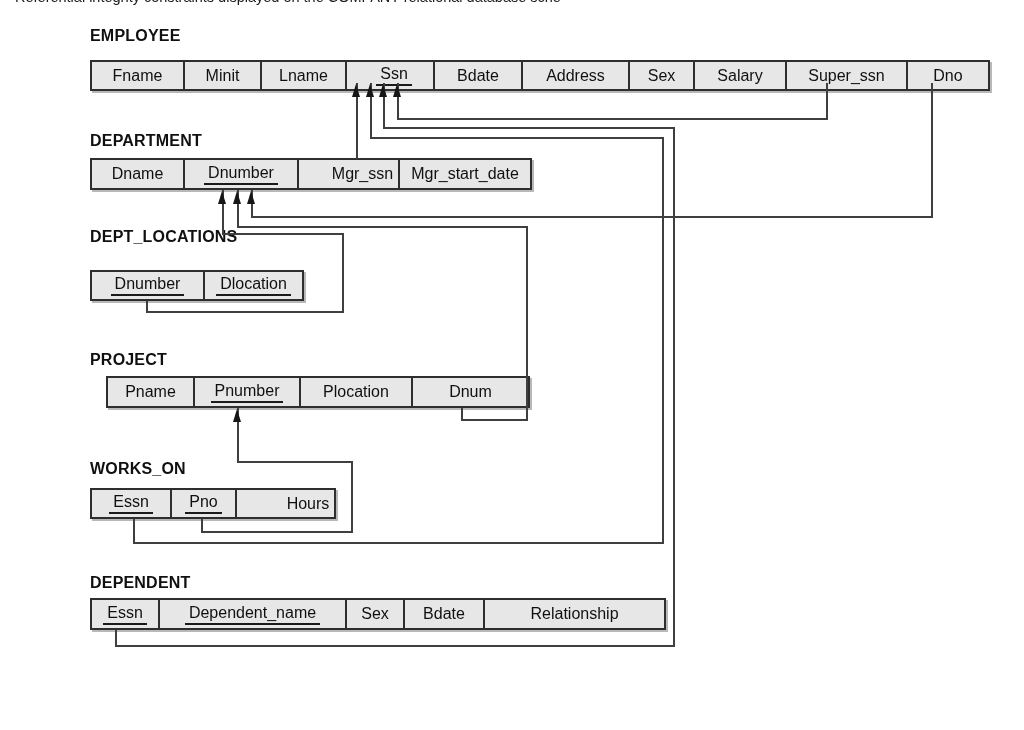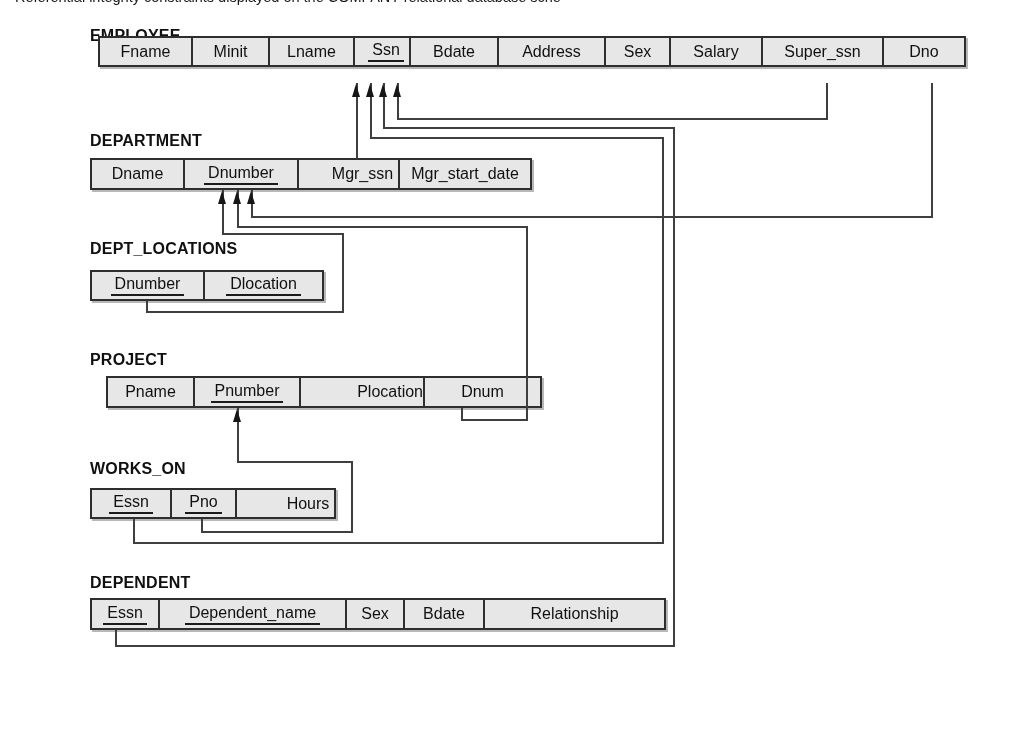--- a/index.html
+++ b/index.html
@@ -22,31 +22,31 @@
 </style>
 </head>
 <body>
 
 <div class="canvas">
   <div class="caption-clip">
     <span>Referential integrity constraints displayed on the COMPANY relational database schema.</span>
   </div>
   <div id="tables-layer">
       <div class="tbl-label" style="left: 90px; top: 27px;">EMPLOYEE</div>
-      <div class="tbl-row" style="left: 90px; top: 36px; height: 31px; margin-left: 8px;">
+      <div class="tbl-row" style="left: 90px; top: 60px; height: 31px;">
         <div class="tbl-cell" style="width: 93px;">
           <span>Fname</span>
         </div>
         <div class="tbl-cell" style="width: 77px;">
           <span>Minit</span>
         </div>
         <div class="tbl-cell" style="width: 85px;">
           <span>Lname</span>
         </div>
-        <div class="tbl-cell" style="width: 56px; padding-left: 8px;">
+        <div class="tbl-cell" style="width: 88px; padding-left: 8px;">
           <span class="pk">Ssn</span>
         </div>
         <div class="tbl-cell" style="width: 88px;">
           <span>Bdate</span>
         </div>
         <div class="tbl-cell" style="width: 107px;">
           <span>Address</span>
         </div>
         <div class="tbl-cell" style="width: 65px;">
           <span>Sex</span>
@@ -69,38 +69,38 @@
         <div class="tbl-cell" style="width: 114px;">
           <span class="pk">Dnumber</span>
         </div>
         <div class="tbl-cell" style="width: 101px; padding-left: 28px;">
           <span>Mgr_ssn</span>
         </div>
         <div class="tbl-cell" style="width: 130px;">
           <span>Mgr_start_date</span>
         </div>
       </div>
-      <div class="tbl-label" style="left: 90px; top: 240px;">DEPT_LOCATIONS</div>
+      <div class="tbl-label" style="left: 90px; top: 228px;">DEPT_LOCATIONS</div>
       <div class="tbl-row" style="left: 90px; top: 270px; height: 31px;">
         <div class="tbl-cell" style="width: 113px;">
           <span class="pk">Dnumber</span>
         </div>
-        <div class="tbl-cell" style="width: 117px; border-radius: 11px;">
+        <div class="tbl-cell" style="width: 97px; border-radius: 11px;">
           <span class="pk">Dlocation</span>
         </div>
       </div>
       <div class="tbl-label" style="left: 90px; top: 351px;">PROJECT</div>
       <div class="tbl-row" style="left: 90px; top: 376px; height: 32px; margin-left: 16px;">
         <div class="tbl-cell" style="width: 87px;">
           <span>Pname</span>
         </div>
         <div class="tbl-cell" style="width: 106px;">
           <span class="pk">Pnumber</span>
         </div>
-        <div class="tbl-cell" style="width: 124px; justify-content: flex-end;">
+        <div class="tbl-cell" style="width: 112px;">
           <span>Plocation</span>
         </div>
         <div class="tbl-cell" style="width: 115px;">
           <span>Dnum</span>
         </div>
       </div>
       <div class="tbl-label" style="left: 90px; top: 460px;">WORKS_ON</div>
       <div class="tbl-row" style="left: 90px; top: 488px; height: 31px;">
         <div class="tbl-cell" style="width: 80px;">
           <span class="pk">Essn</span>

